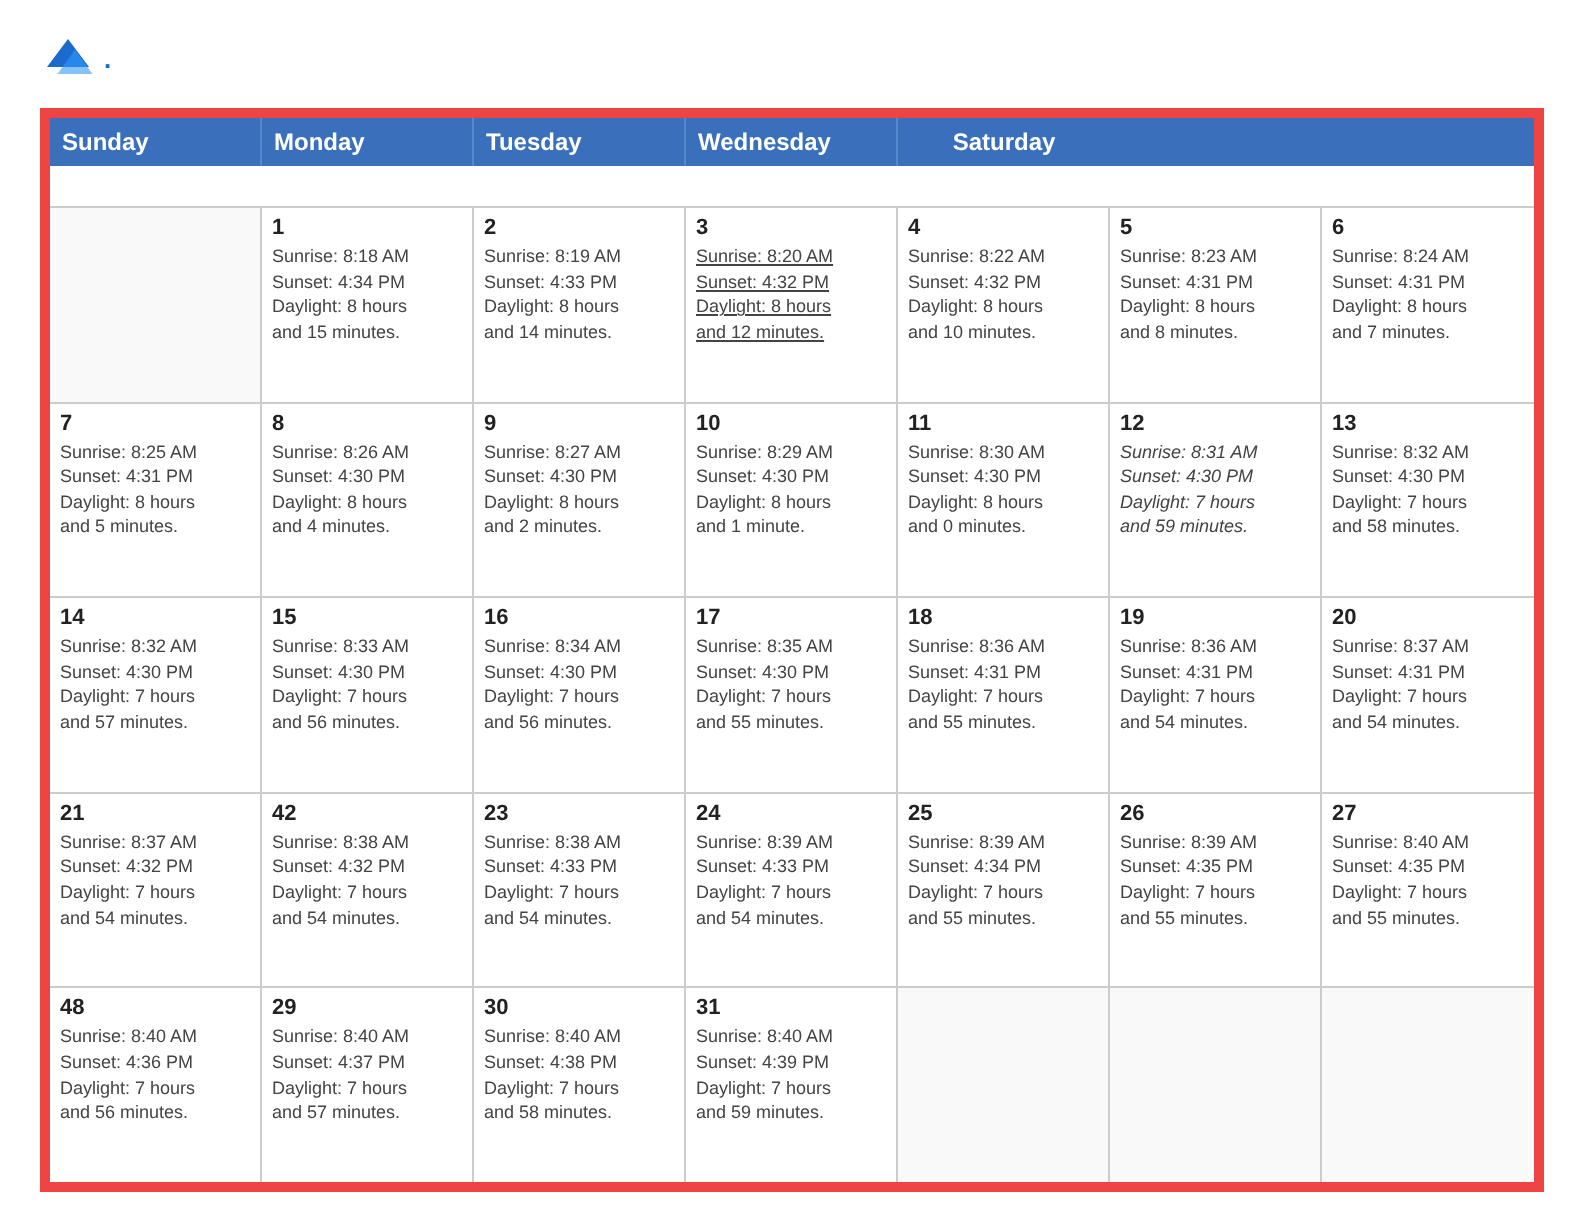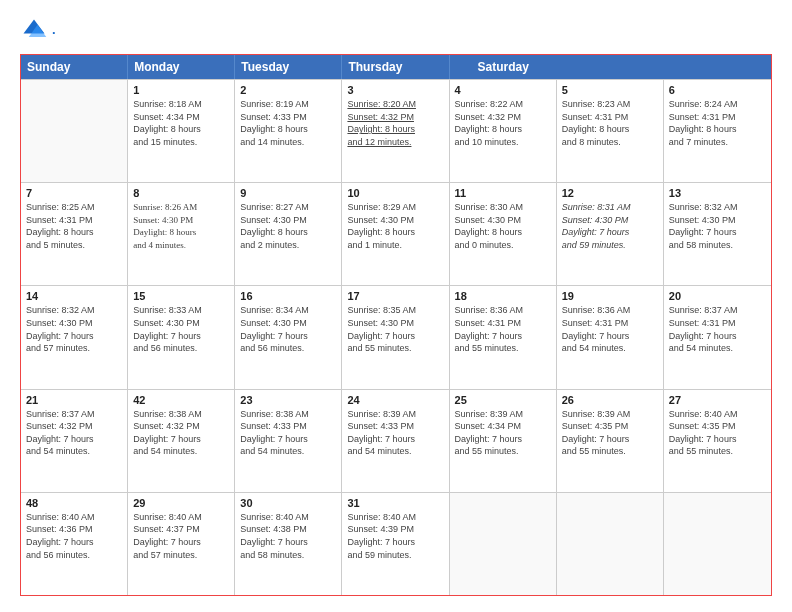--- a/index.html
+++ b/index.html
@@ -49,21 +49,22 @@
       line-height: 1.1;
     }
     .subtitle {
       font-size: 14px;
       color: #555;
     }
     .calendar {
       flex: 1;
       display: flex;
       flex-direction: column;
-      border: 1px solid #ef4444;
+      border: 5px solid #ef4444;
+      gap: 20px;
     }
     .cal-header {
       display: grid;
       grid-template-columns: repeat(7, 1fr);
       background-color: #3a6fbb;
     }
     .cal-header-cell {
       color: #fff;
       font-size: 12px;
       font-weight: bold;
@@ -126,21 +127,21 @@
       <div class="month-title"></div>
       <div class="subtitle"></div>
     </div>
   </div>
 
   <div class="calendar">
     <div class="cal-header">
     <div class="cal-header-cell">Sunday</div>
         <div class="cal-header-cell">Monday</div>
         <div class="cal-header-cell">Tuesday</div>
-        <div class="cal-header-cell">Thursday</div>
+        <div class="cal-header-cell">Wednesday</div>
         <div class="cal-header-cell">Saturday</div>
       </div>
     <div class="cal-body">
     <div class="cal-row">
           <div class="cal-cell empty"></div>
           <div class="cal-cell">
             <div class="day-num">1</div>
             <div class="day-info" style="white-space: pre-line;">Sunrise: 8:18 AM
 Sunset: 4:34 PM
 Daylight: 8 hours
@@ -185,21 +186,21 @@
         <div class="cal-row">
           <div class="cal-cell">
             <div class="day-num">7</div>
             <div class="day-info" style="white-space: pre-line;">Sunrise: 8:25 AM
 Sunset: 4:31 PM
 Daylight: 8 hours
 and 5 minutes.</div>
           </div>
           <div class="cal-cell">
             <div class="day-num">8</div>
-            <div class="day-info" style="white-space: pre-line; font-family: Liberation Serif, serif;">Sunrise: 8:26 AM
+            <div class="day-info" style="white-space: pre-line;">Sunrise: 8:26 AM
 Sunset: 4:30 PM
 Daylight: 8 hours
 and 4 minutes.</div>
           </div>
           <div class="cal-cell">
             <div class="day-num">9</div>
             <div class="day-info" style="white-space: pre-line;">Sunrise: 8:27 AM
 Sunset: 4:30 PM
 Daylight: 8 hours
 and 2 minutes.</div>

